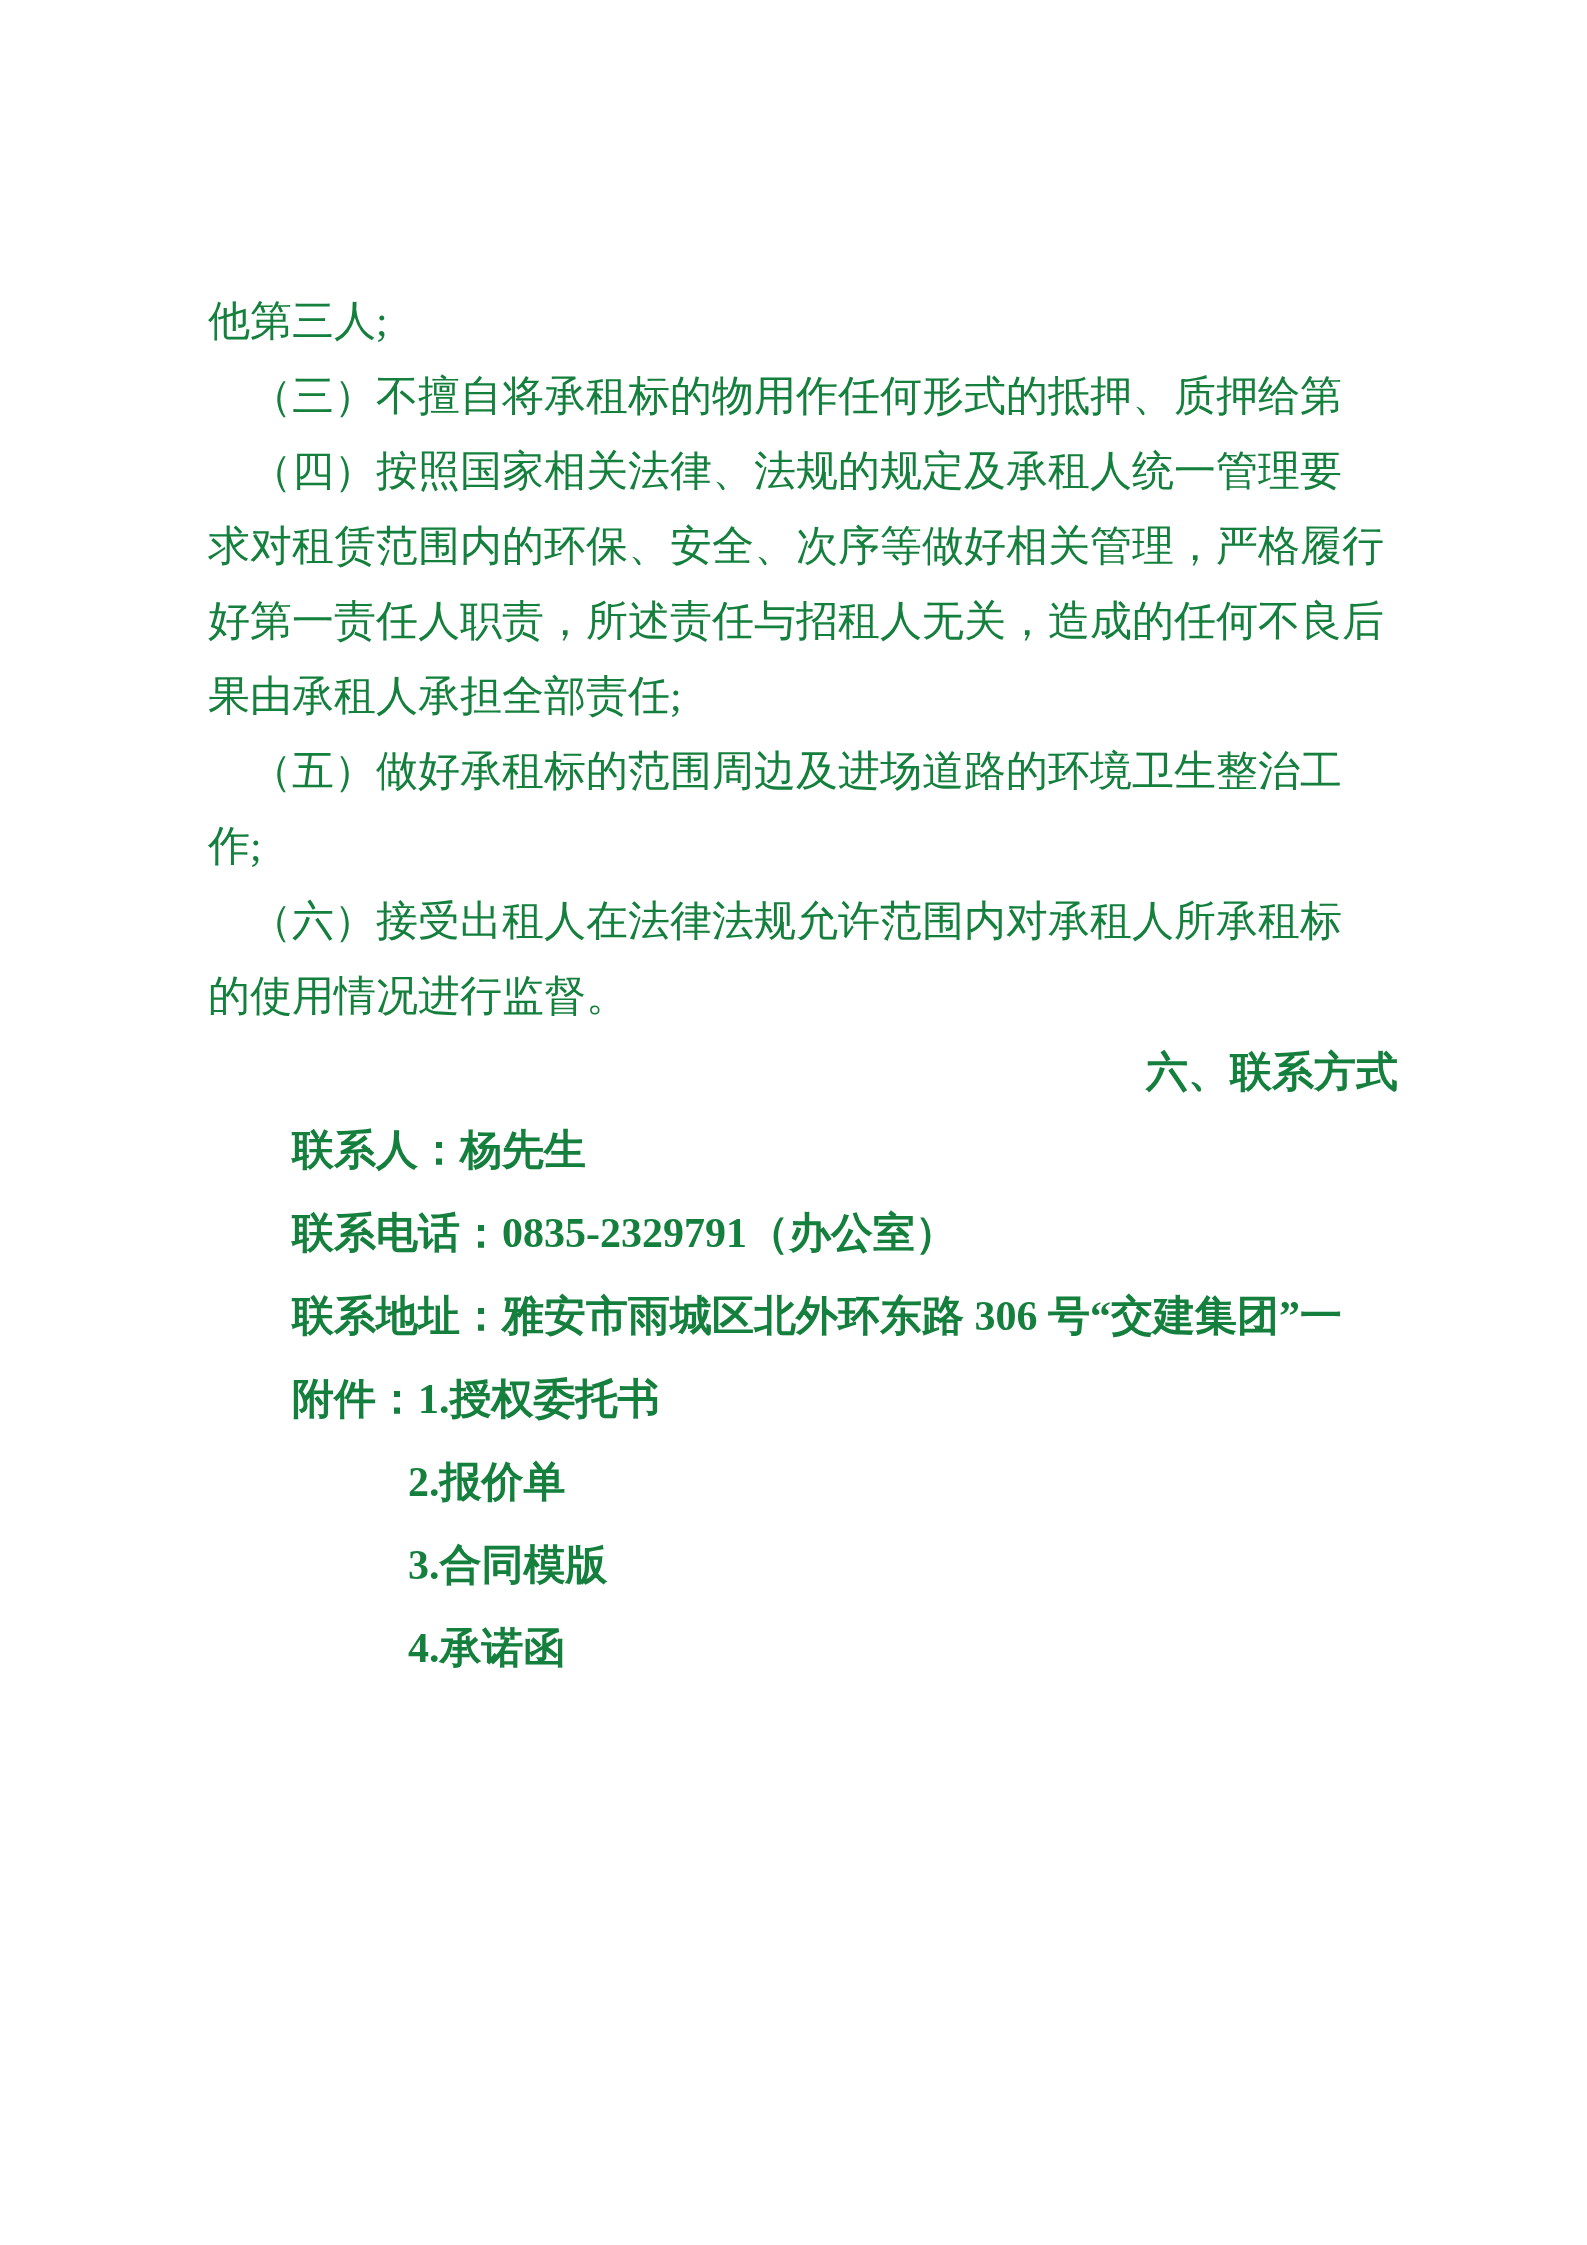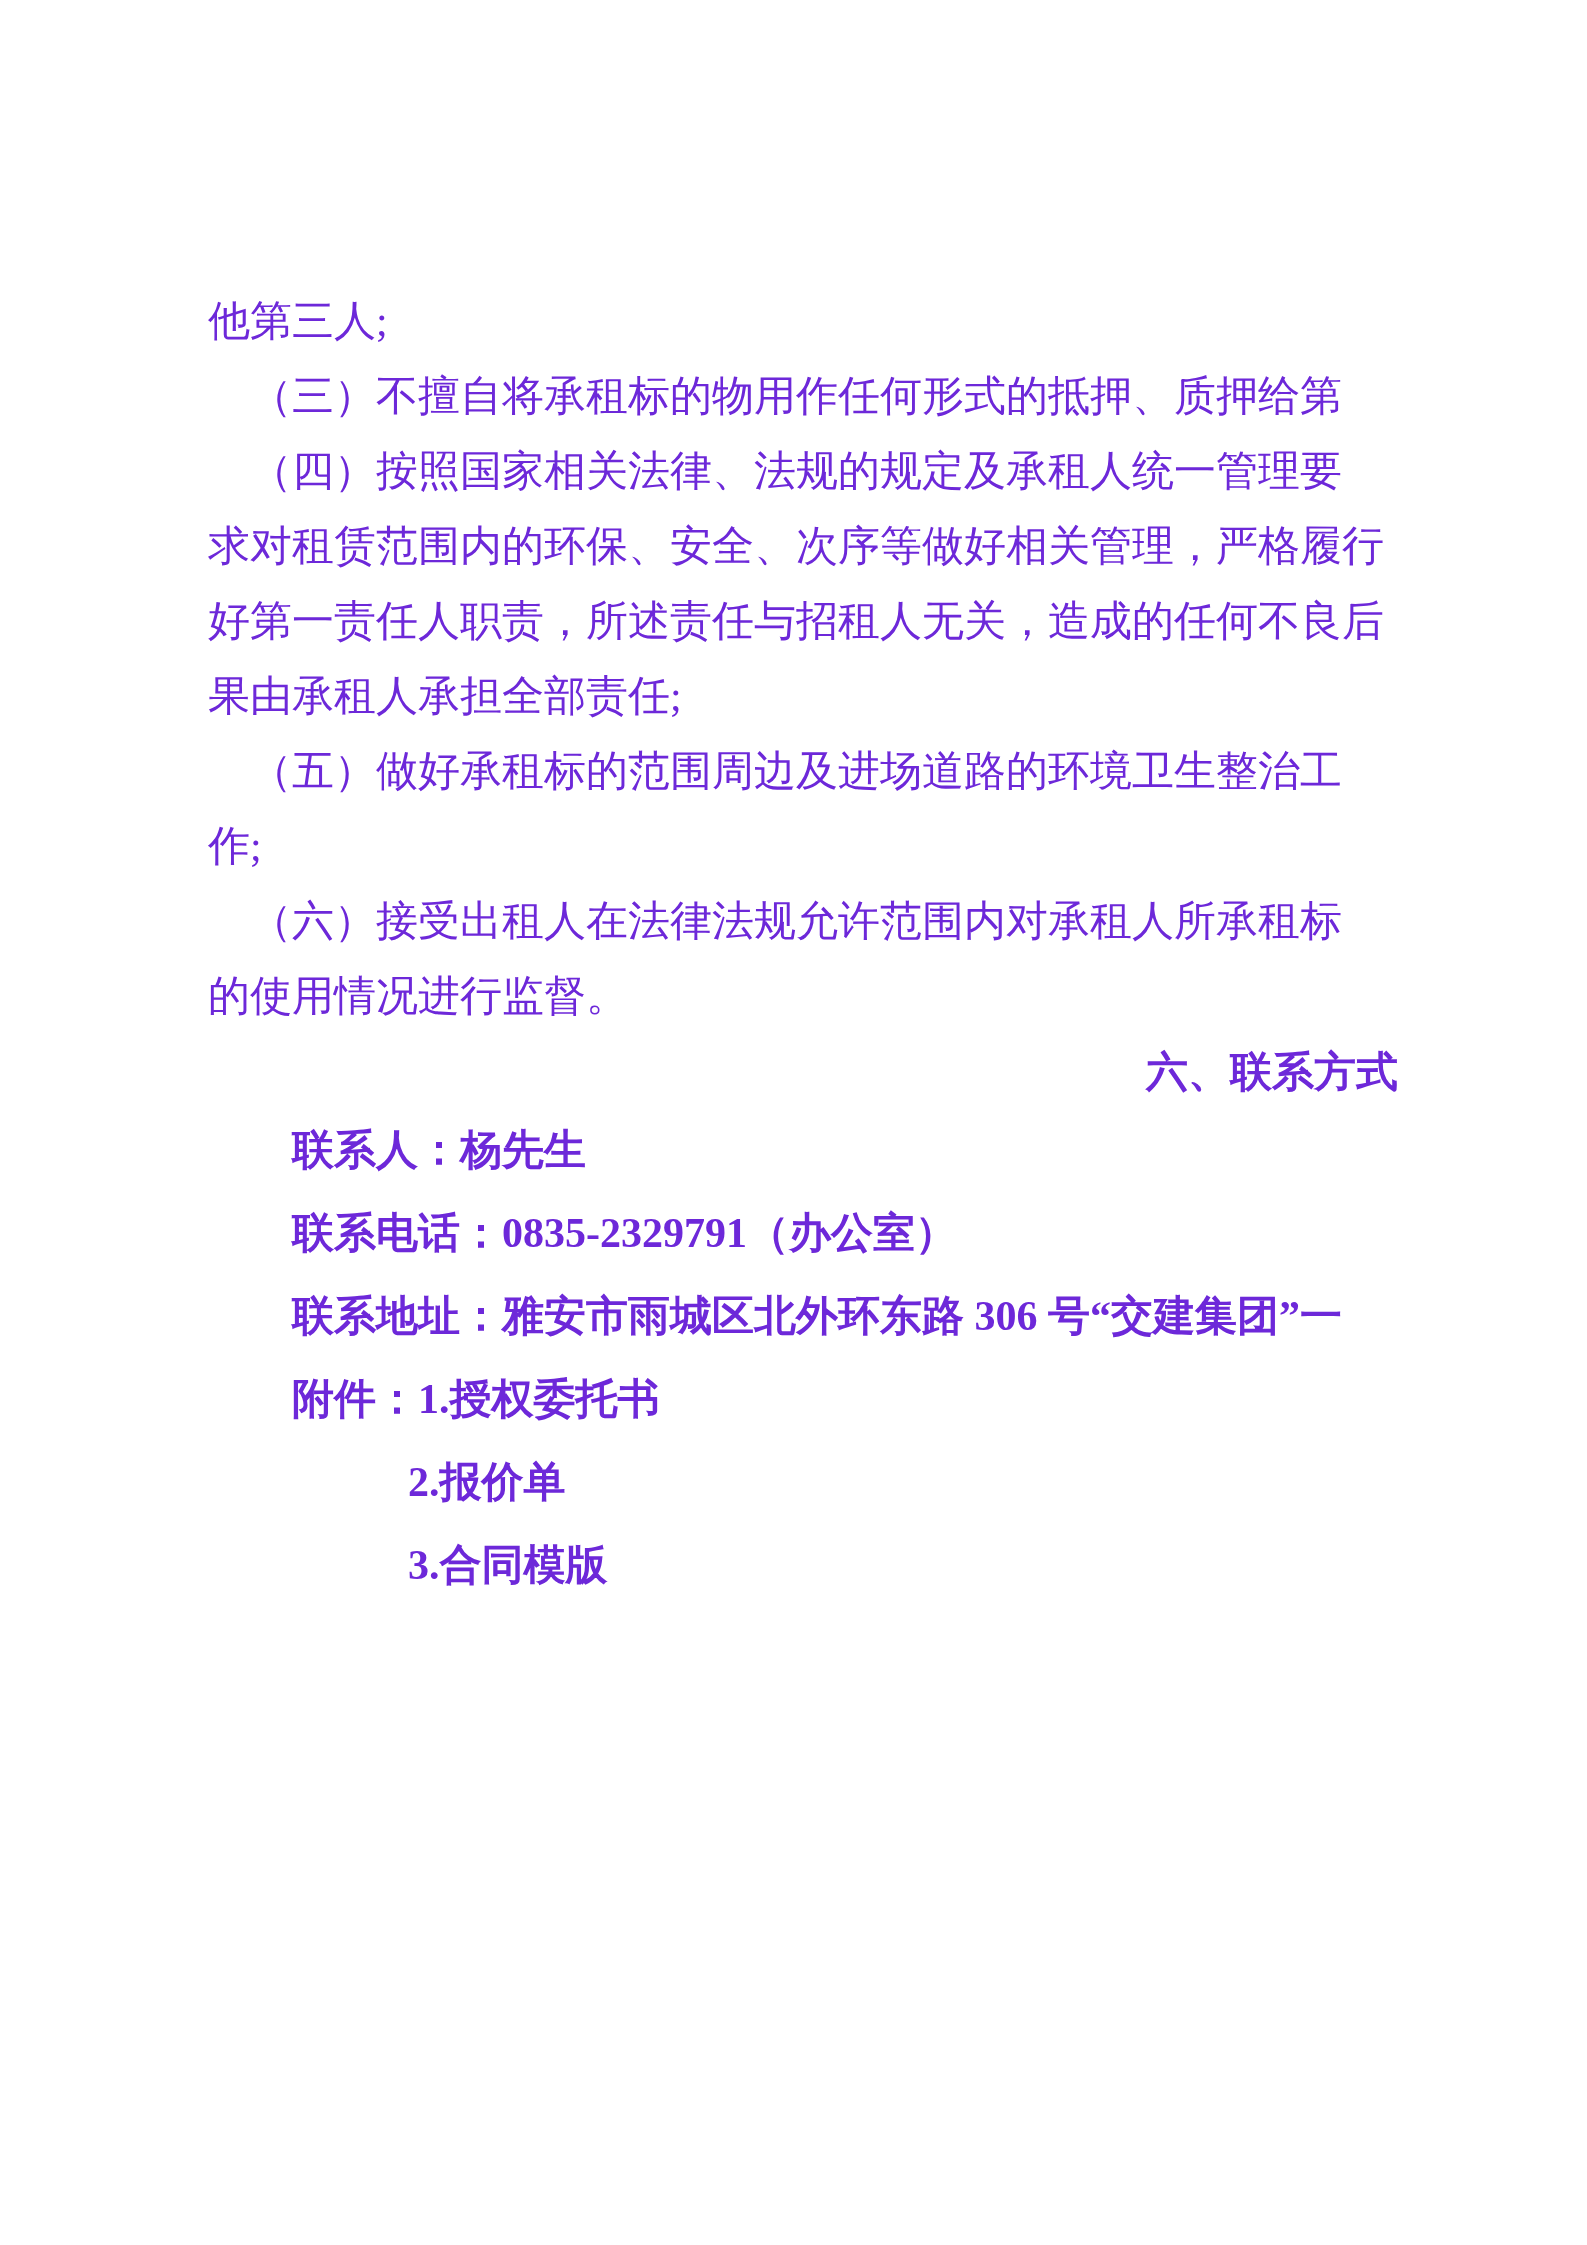--- a/index.html
+++ b/index.html
@@ -5,21 +5,21 @@
   html, body {
     margin: 0;
     padding: 0;
     background: #ffffff;
   }
   .page {
     position: relative;
     width: 1587px;
     height: 2245px;
     background: #ffffff;
-    color: #6d28d9;
+    color: #15803d;
     font-family: "Liberation Serif", "DejaVu Serif", serif;
     overflow: hidden;
   }
   .text-block {
     position: absolute;
     left: 208px;
     top: 284px;
     width: 1190px;
     font-size: 42px;
   }
@@ -62,14 +62,15 @@
       <div class="line flush">作;</div>
       <div class="line indent-paren">（六）接受出租人在法律法规允许范围内对承租人所承租标</div>
       <div class="line flush">的使用情况进行监督。</div>
       <div class="line heading">六、联系方式</div>
       <div class="line indent tall">联系人：杨先生</div>
       <div class="line indent tall">联系电话：0835-2329791（办公室）</div>
       <div class="line indent tall">联系地址：雅安市雨城区北外环东路 306 号“交建集团”一</div>
       <div class="line indent tall">附件：1.授权委托书</div>
       <div class="line list tall">2.报价单</div>
       <div class="line list tall">3.合同模版</div>
+      <div class="line list tall">4.承诺函</div>
     </div>
 </div>
 
 </body></html>

